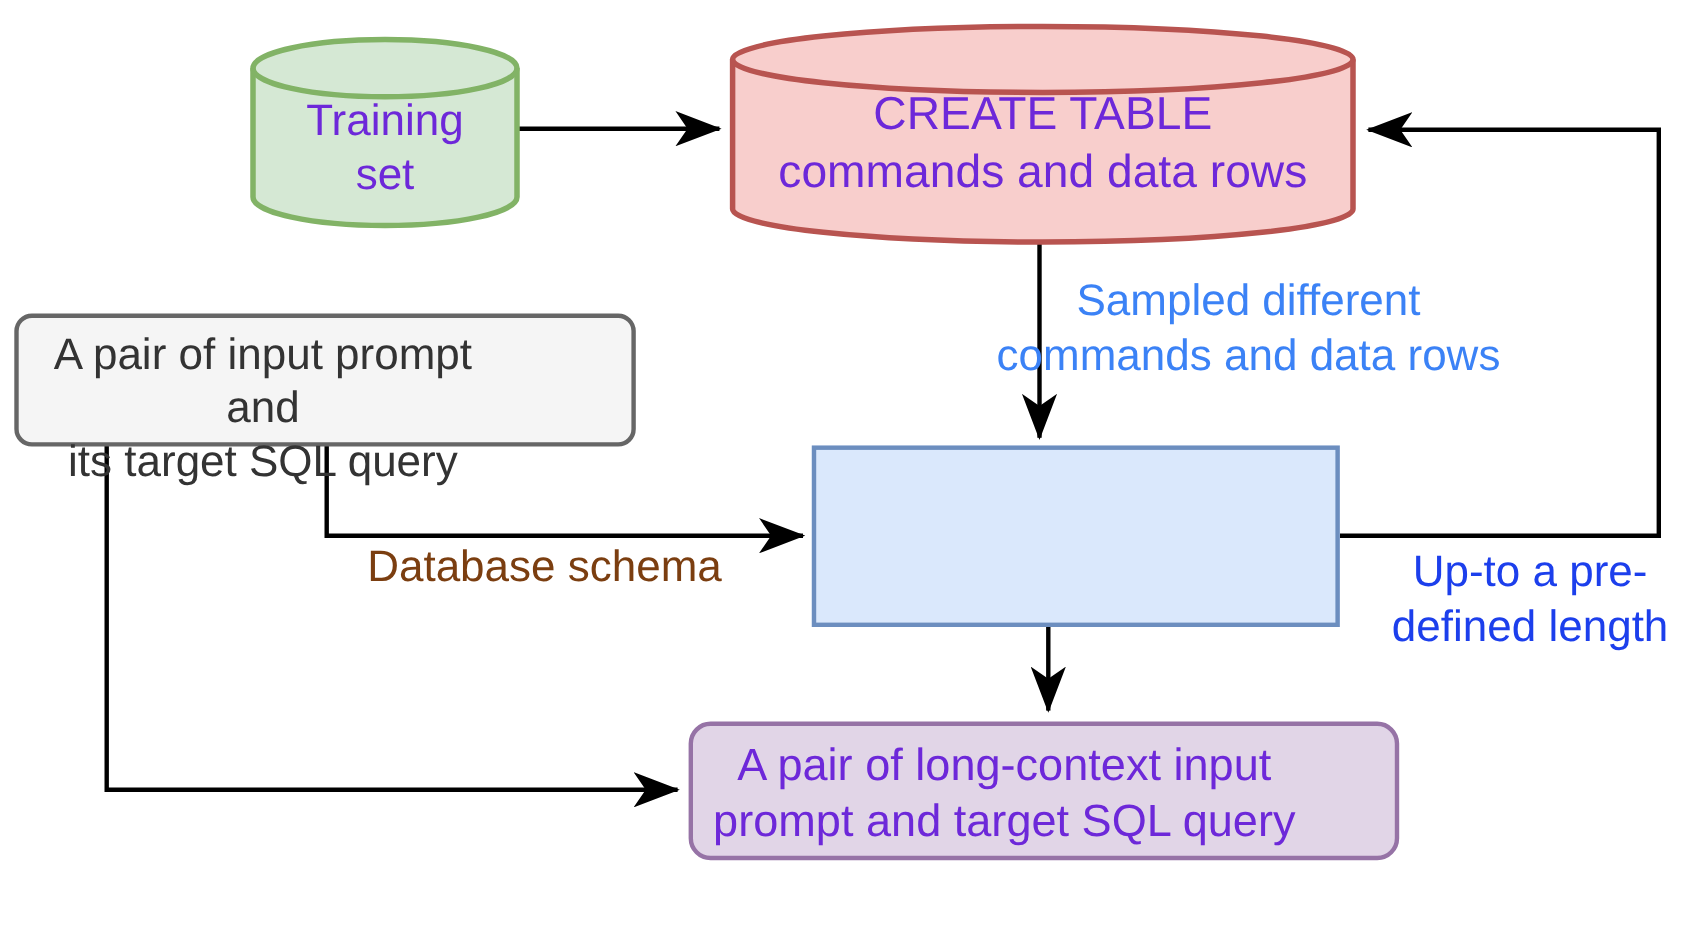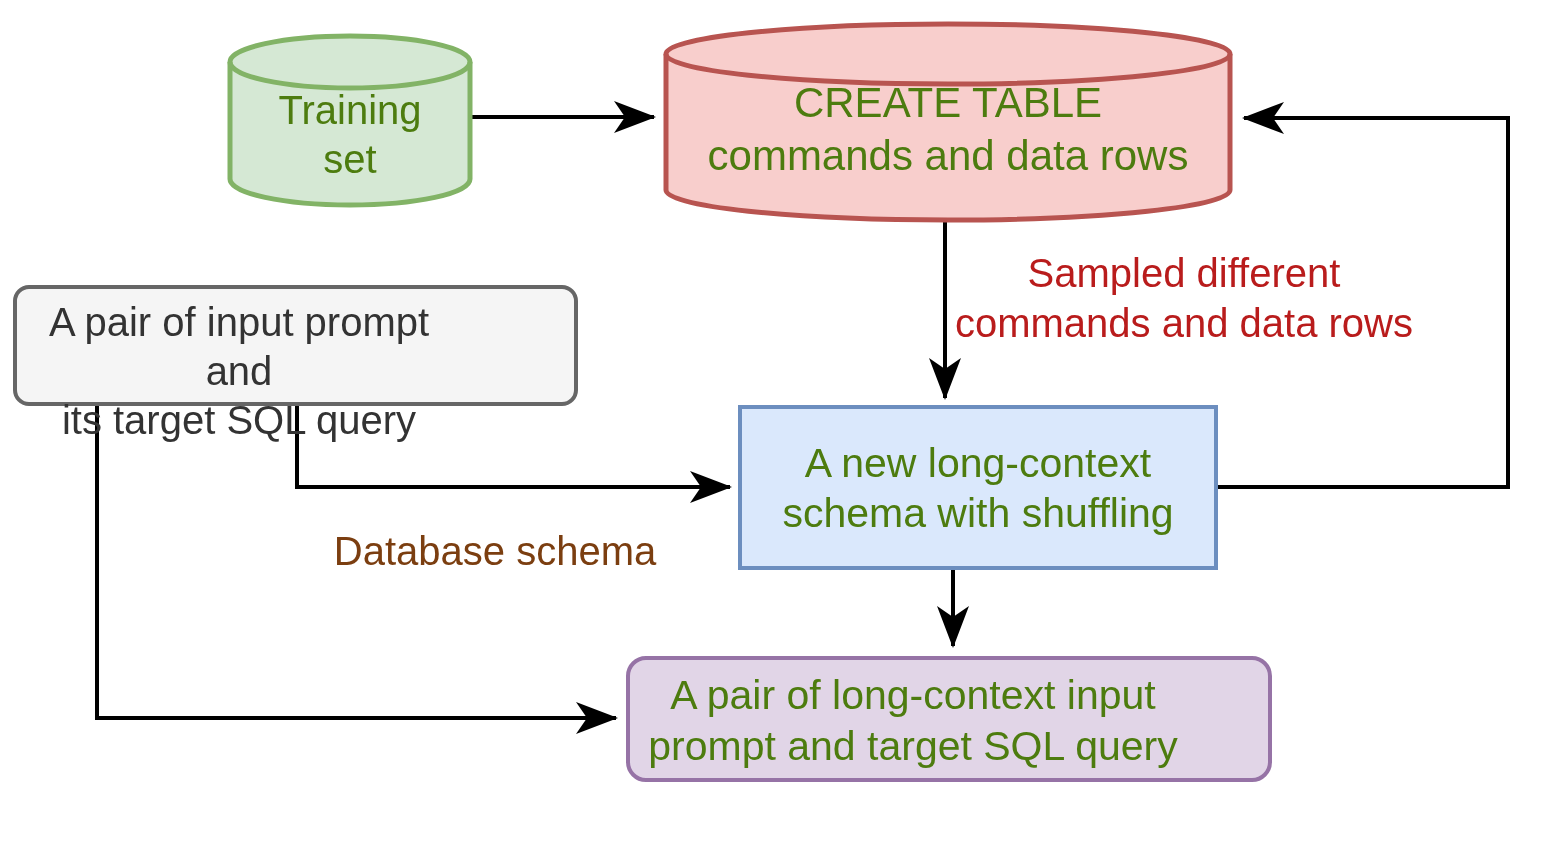--- a/index.html
+++ b/index.html
@@ -6,29 +6,29 @@
   .canvas{
     position:relative;width:1552px;height:846px;background:#ffffff;overflow:hidden;
     font-family:"Liberation Sans","DejaVu Sans",sans-serif;
   }
   .layer{position:absolute;left:0;top:0;width:1552px;height:846px;}
   .node{position:absolute;box-sizing:border-box;}
   .box-gray{left:13px;top:285px;width:565px;height:121px;background:#f5f5f5;border:4px solid #666666;border-radius:16px;}
   .box-blue{left:738px;top:405px;width:480px;height:165px;background:#dae8fc;border:4px solid #6c8ebf;}
   .box-purple{left:626px;top:656px;width:646px;height:126px;background:#e1d5e7;border:4px solid #9673a6;border-radius:20px;}
   .lbl{
-    position:absolute;text-align:center;white-space:pre-line;color:#4d7c0f;
+    position:absolute;text-align:center;white-space:pre-line;color:#6d28d9;
     line-height:50px;font-size:40px;
   }
   .lbl-training{left:230px;top:86px;width:240px;line-height:49px;}
   .lbl-create{left:665px;top:76px;width:566px;font-size:42px;line-height:53px;}
-  .lbl-sampled{left:894px;top:248px;width:580px;color:#b91c1c;}
+  .lbl-sampled{left:845px;top:248px;width:580px;color:#3b82f6;}
   .lbl-inputpair{left:17px;top:298px;width:444px;line-height:49px;color:#333333;}
   .lbl-schema{left:742px;top:438px;width:472px;font-size:41px;}
-  .lbl-dbschema{left:290px;top:490px;width:410px;color:#7B3E10;margin-top:36px;}
+  .lbl-dbschema{left:290px;top:490px;width:410px;color:#7B3E10;}
   .lbl-upto{left:1230px;top:495px;width:322px;color:#1C3FEC;}
   .lbl-outputpair{left:594px;top:670px;width:638px;font-size:41px;line-height:51px;}
   .lbl-tasklines{left:10px;top:665px;width:590px;line-height:53px;color:#7B3E10;}
 </style>
 </head>
 <body>
 
 <div class="canvas">
 
   <svg class="layer" width="1552" height="846" viewBox="0 0 1552 846">
@@ -61,19 +61,19 @@
   <div class="node box-purple"></div>
 
   <div class="lbl lbl-training">Training
 set</div>
   <div class="lbl lbl-create">CREATE TABLE
 commands and data rows</div>
   <div class="lbl lbl-sampled">Sampled different
 commands and data rows</div>
   <div class="lbl lbl-inputpair">A pair of input prompt and
 its target SQL query</div>
-  <div class="lbl lbl-schema">A new long-context
-schema with shuffling</div>
   <div class="lbl lbl-dbschema">Database schema</div>
+  <div class="lbl lbl-upto">Up-to a pre-
+defined length</div>
   <div class="lbl lbl-outputpair">A pair of long-context input
 prompt and target SQL query</div>
 
 </div>
 
 </body></html>

